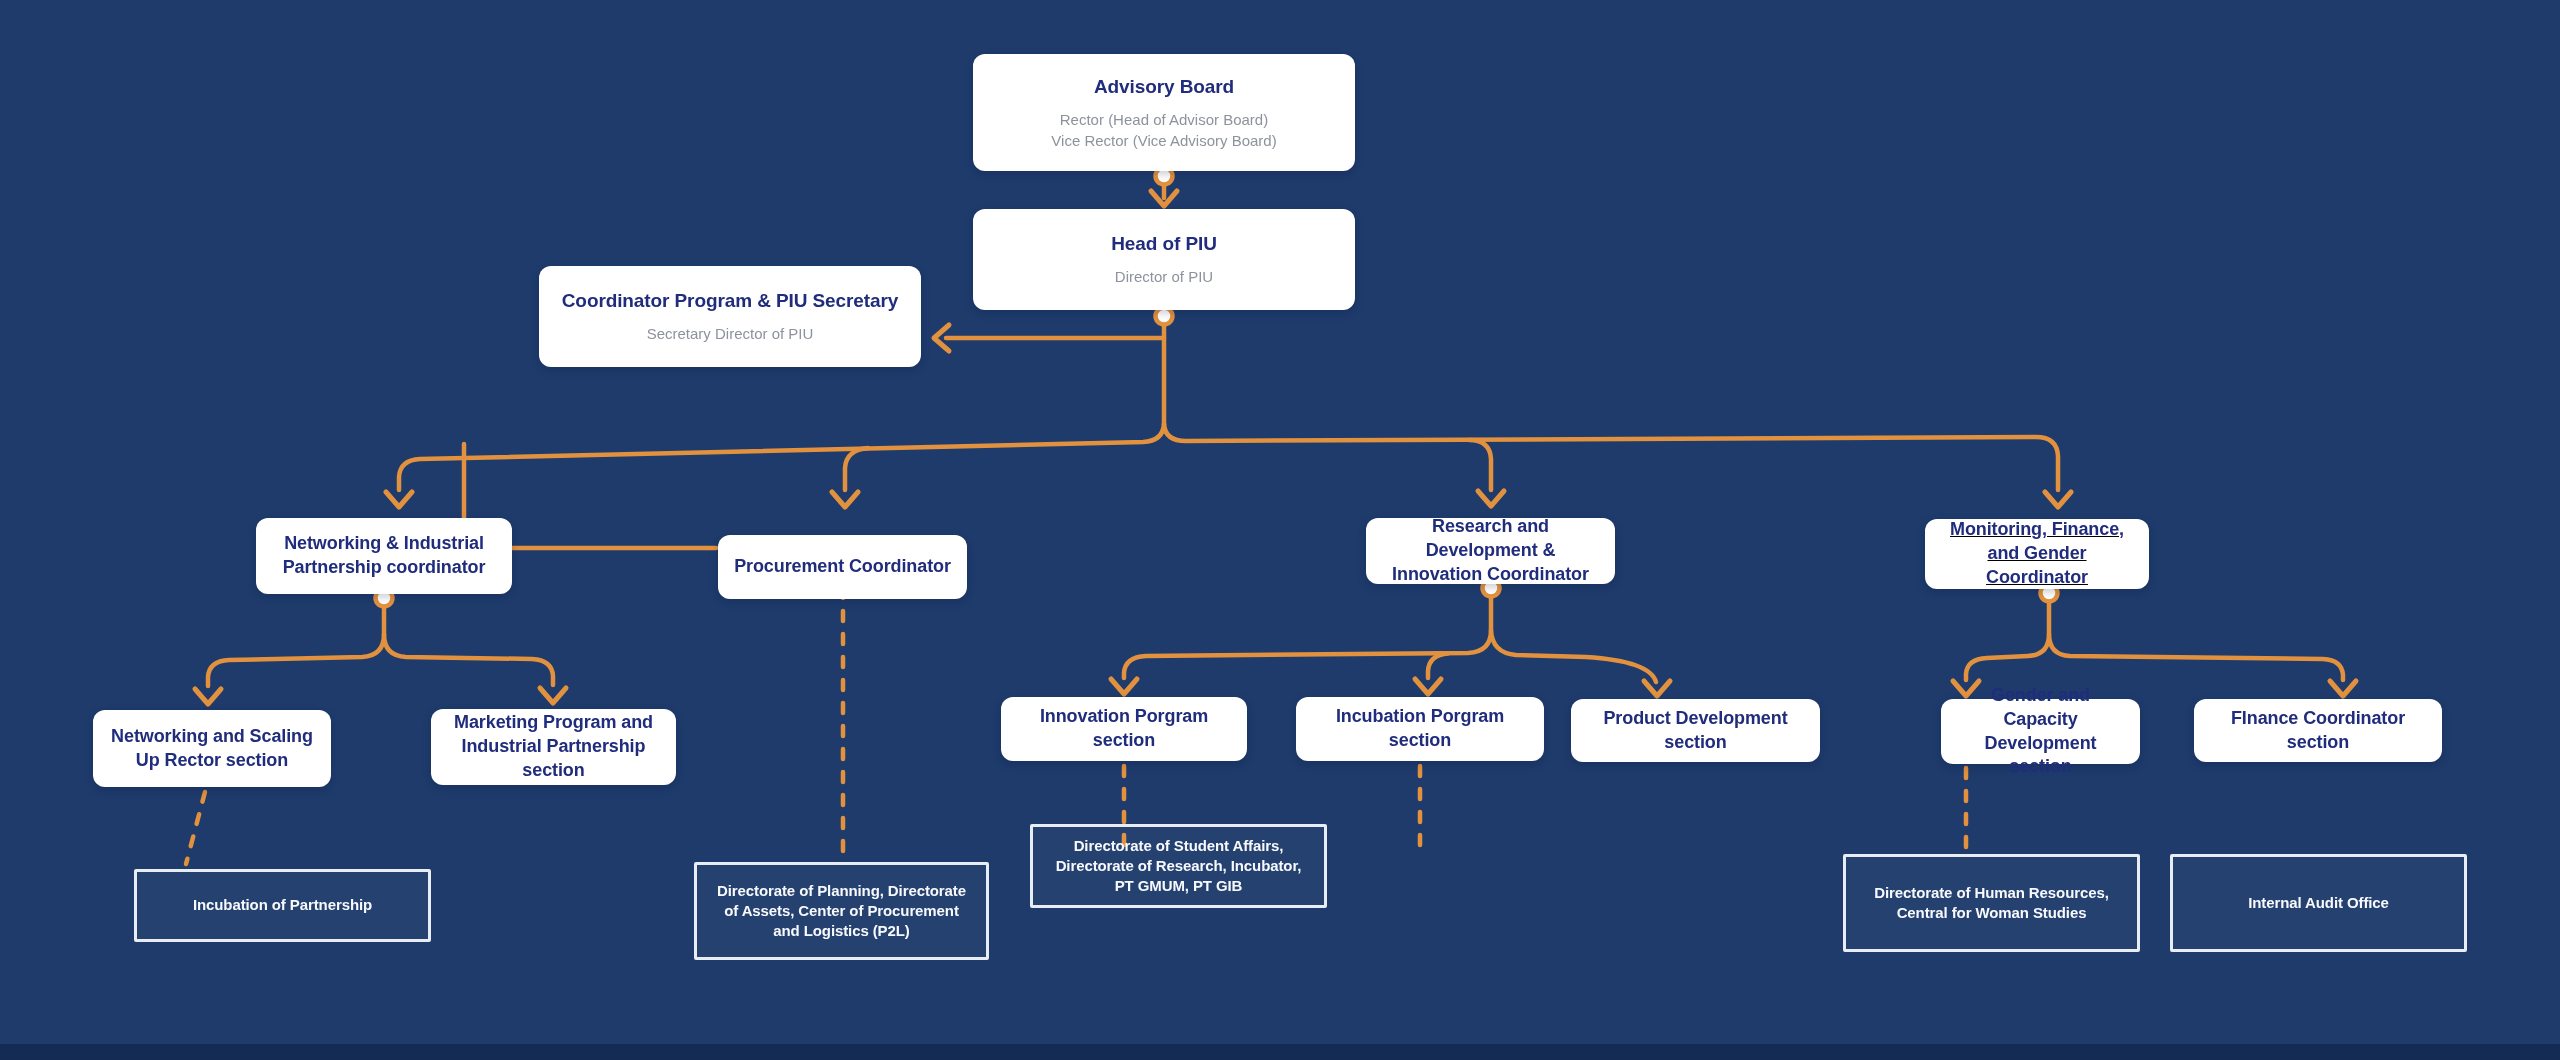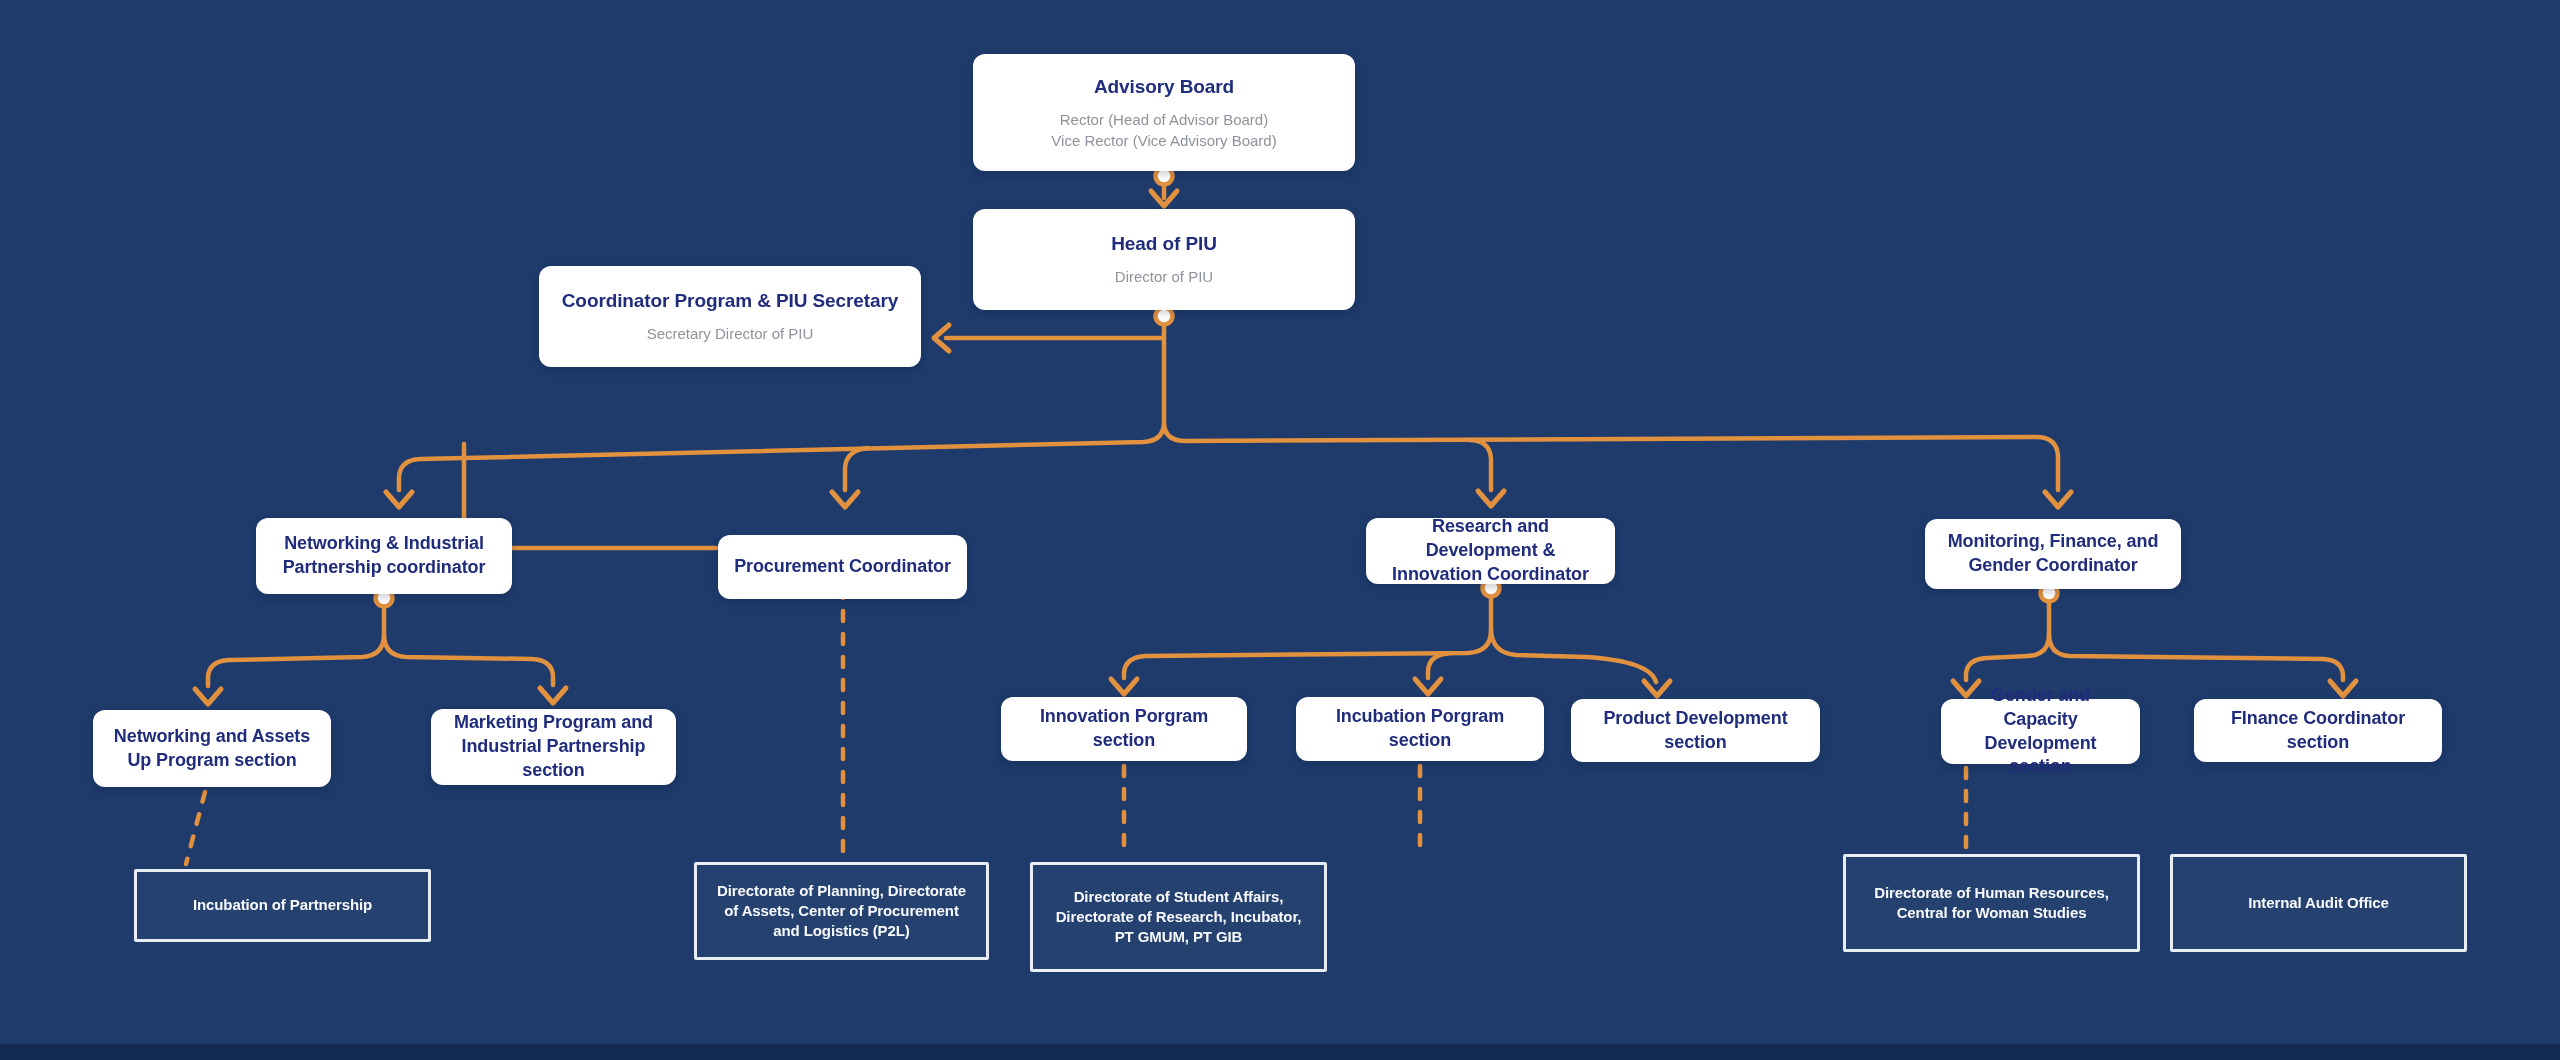--- a/index.html
+++ b/index.html
@@ -40,31 +40,31 @@
   #footer-band{position:absolute;left:0;bottom:0;width:2560px;height:16px;background:#142c54;}
 
   
   #n-advisory    {left:973px; top:54px;  width:382px;height:117px;}
   #n-head        {left:973px; top:209px; width:382px;height:101px;}
   #n-secretary   {left:539px; top:266px; width:382px;height:101px;}
   #n-sekretariat {left:328px; top:344px; width:195px;height:100px;}
   #n-c-networking{left:256px; top:518px; width:256px;height:76px;}
   #n-c-procure   {left:718px; top:535px; width:249px;height:64px;}
   #n-c-rnd       {left:1366px;top:518px; width:249px;height:66px;}
-  #n-c-monitor   {left:1925px;top:519px; width:256px;height:70px;}
+  #n-c-monitor   {left:1925px;top:519px; width:224px;height:70px;text-decoration:underline;}
   #n-s-scaling   {left:93px;  top:710px; width:238px;height:77px;}
   #n-s-marketing {left:431px; top:709px; width:245px;height:76px;}
   #n-s-innovation{left:1001px;top:697px; width:246px;height:64px;}
   #n-s-incubation{left:1296px;top:697px; width:248px;height:64px;}
   #n-s-product   {left:1571px;top:699px; width:249px;height:63px;}
   #n-s-gender    {left:1941px;top:699px; width:199px;height:65px;}
   #n-s-finance   {left:2194px;top:699px; width:248px;height:63px;}
   #n-d-partner   {left:134px; top:869px; width:297px;height:73px;}
   #n-d-planning  {left:694px; top:862px; width:295px;height:98px;}
-  #n-d-student   {left:1030px;top:862px; width:297px;height:110px;}
+  #n-d-student   {left:1030px;top:824px; width:297px;height:84px;}
   #n-d-research  {left:1350px;top:862px; width:297px;height:98px;}
   #n-d-hr        {left:1843px;top:854px; width:297px;height:98px;}
   #n-d-audit     {left:2170px;top:854px; width:297px;height:98px;}
 </style>
 </head>
 <body>
 
 <div id="canvas">
 
   <svg id="connectors" viewBox="0 0 2560 1060" xmlns="http://www.w3.org/2000/svg">
@@ -143,21 +143,21 @@
     <div class="title">Procurement Coordinator</div>
   </div>
   <div class="node small" id="n-c-rnd">
     <div class="title">Research and Development &amp; Innovation Coordinator</div>
   </div>
   <div class="node small" id="n-c-monitor">
     <div class="title">Monitoring, Finance, and Gender Coordinator</div>
   </div>
 
   <div class="node small" id="n-s-scaling">
-    <div class="title">Networking and Assets Up Program section</div>
+    <div class="title">Networking and Scaling Up Rector section</div>
   </div>
   <div class="node small" id="n-s-marketing">
     <div class="title">Marketing Program and Industrial Partnership section</div>
   </div>
   <div class="node small" id="n-s-innovation">
     <div class="title">Innovation Porgram section</div>
   </div>
   <div class="node small" id="n-s-incubation">
     <div class="title">Incubation Porgram section</div>
   </div>

